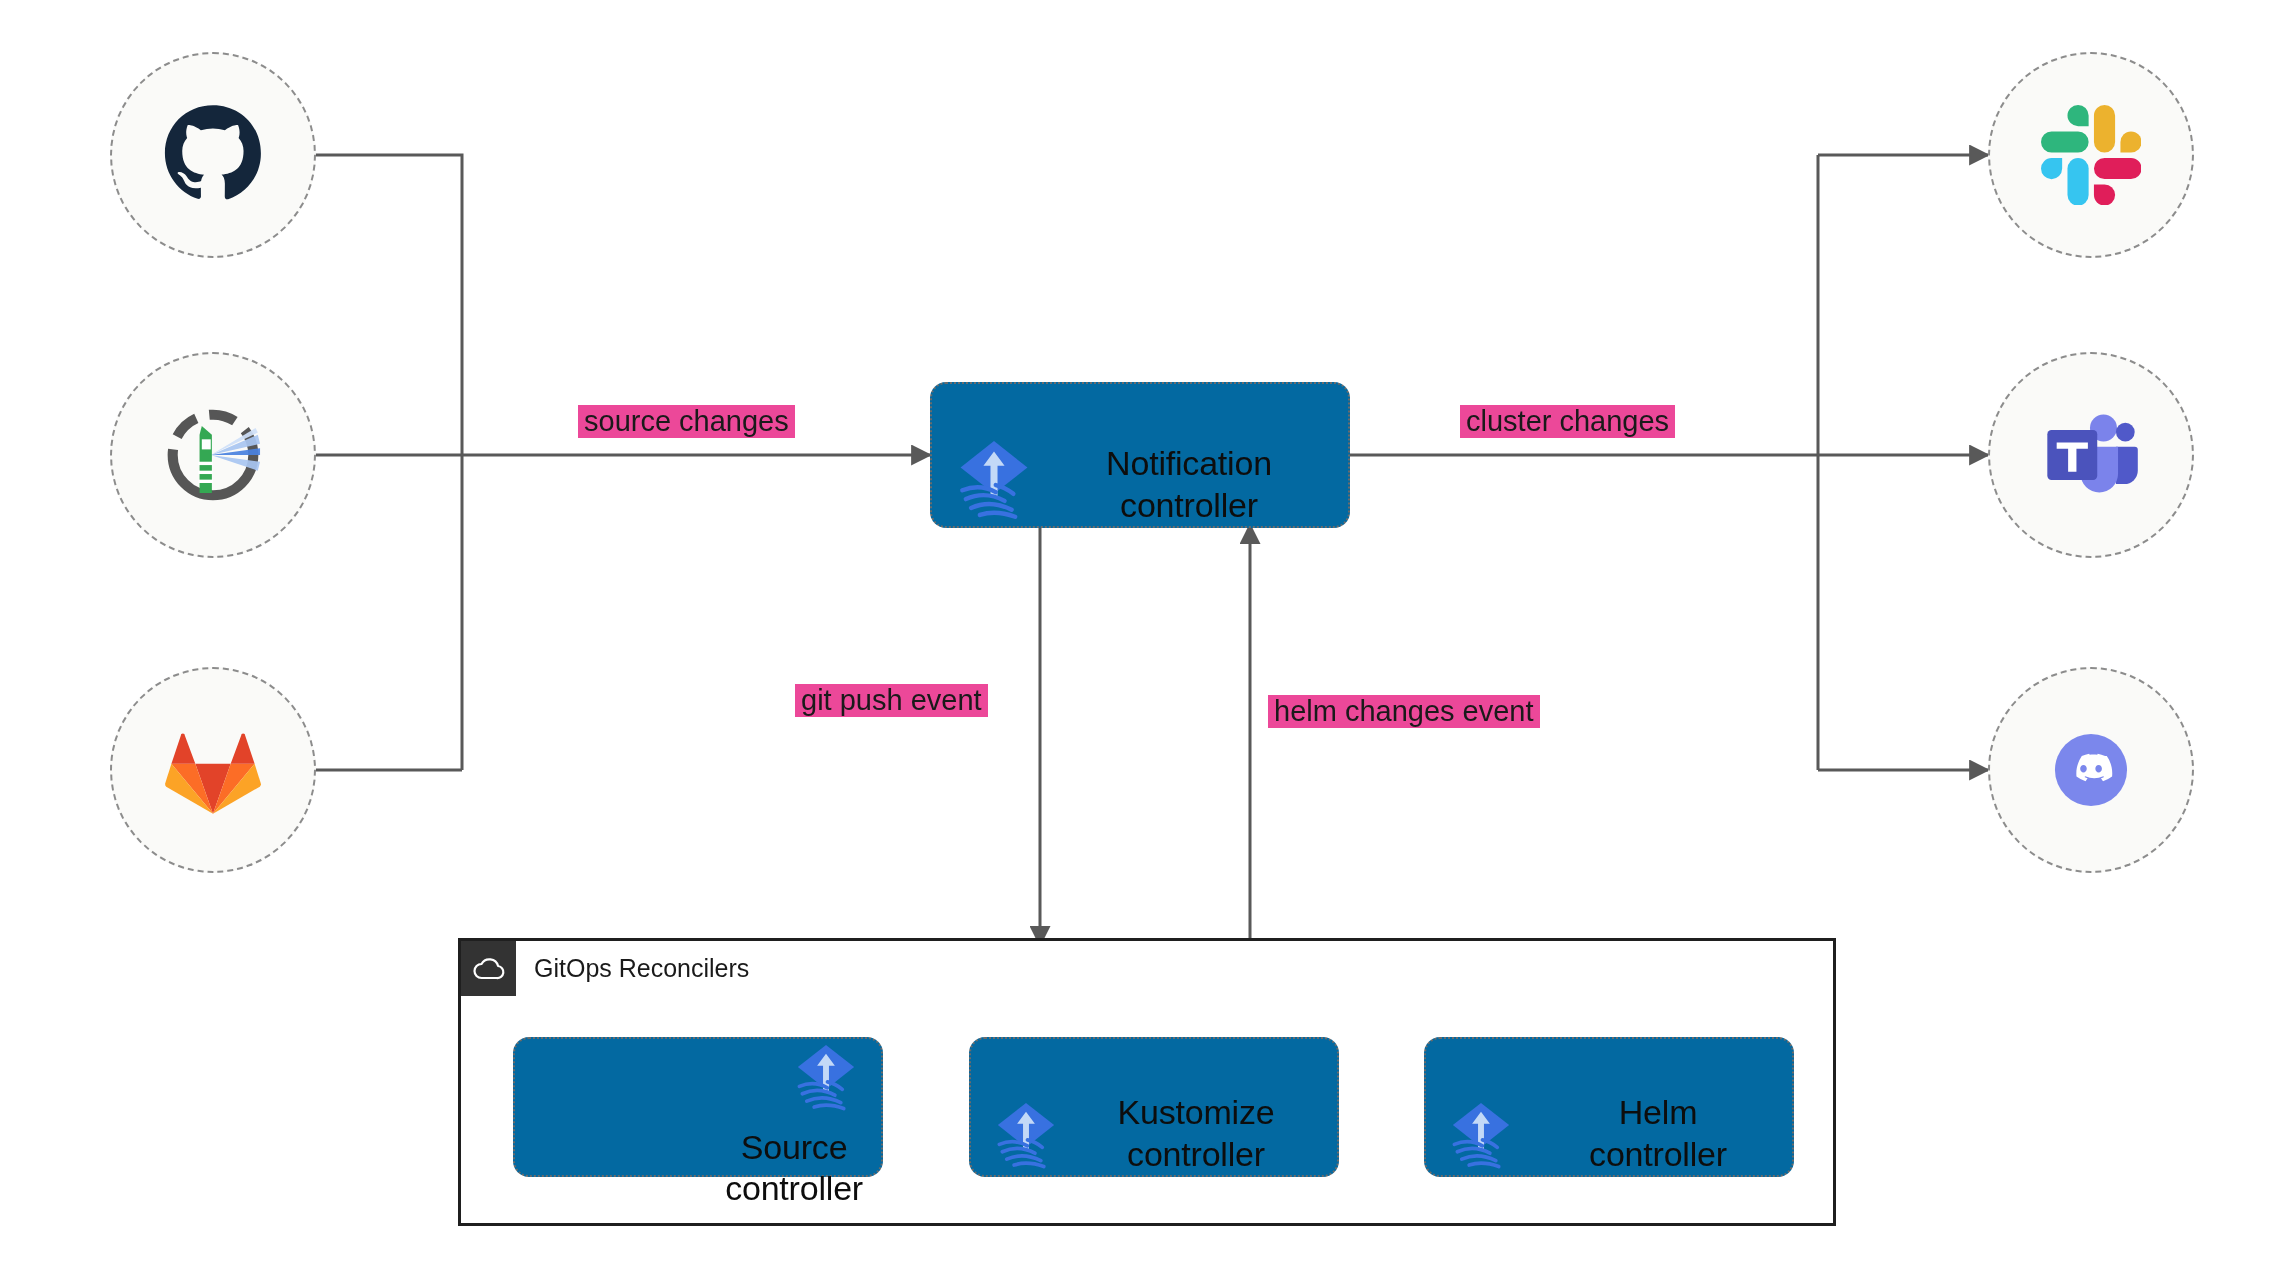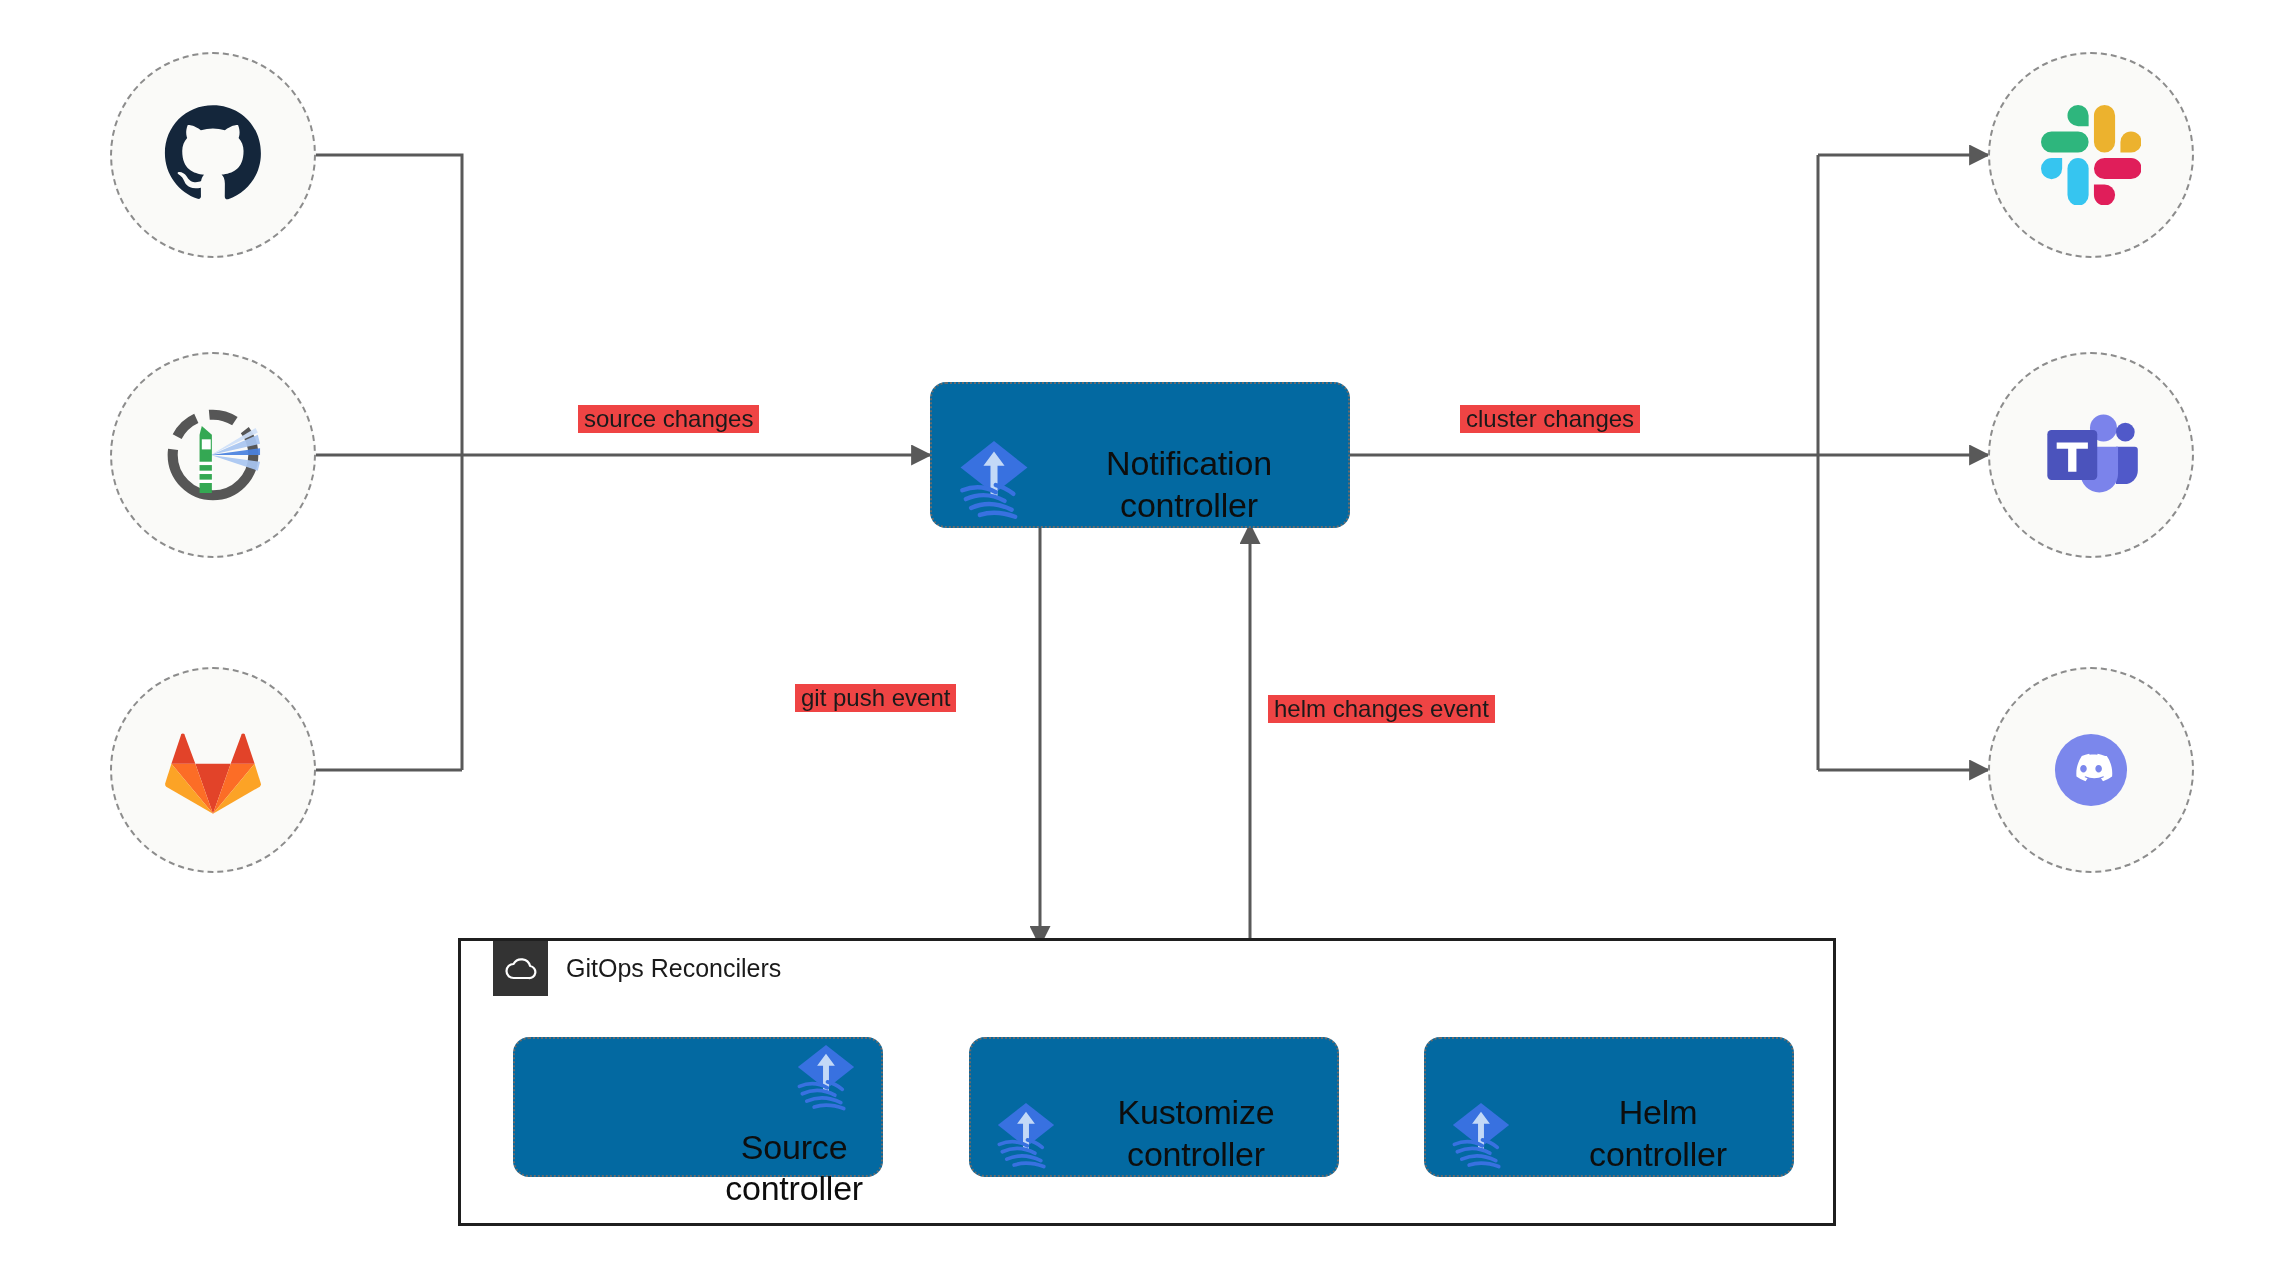--- a/index.html
+++ b/index.html
@@ -76,45 +76,44 @@
     background: #ffffff;
     box-sizing: border-box;
   }
   #gitops-header {
     position: absolute;
     left: 0;
     top: 0;
     height: 55px;
     display: flex;
     align-items: center;
-    padding-left: 32px;
   }
   #gitops-icon-tile {
     width: 55px;
     height: 55px;
     background: #333333;
     display: flex;
     align-items: center;
     justify-content: center;
     flex: 0 0 auto;
   }
   #gitops-title {
     font-size: 25px;
     color: #1a1a1a;
     padding-left: 18px;
     white-space: nowrap;
   }
 
   
   .edge-label {
     position: absolute;
-    font-size: 24px;
+    font-size: 29px;
     color: #1a1a1a;
     white-space: nowrap;
-    background: #ef4444;
+    background: #ec4899;
     padding: 0 6px;
   }
 </style>
 </head>
 <body>
 
 <div id="canvas">
 
   <svg id="wires" viewBox="0 0 2292 1284" width="2292" height="1284">
     <defs>

